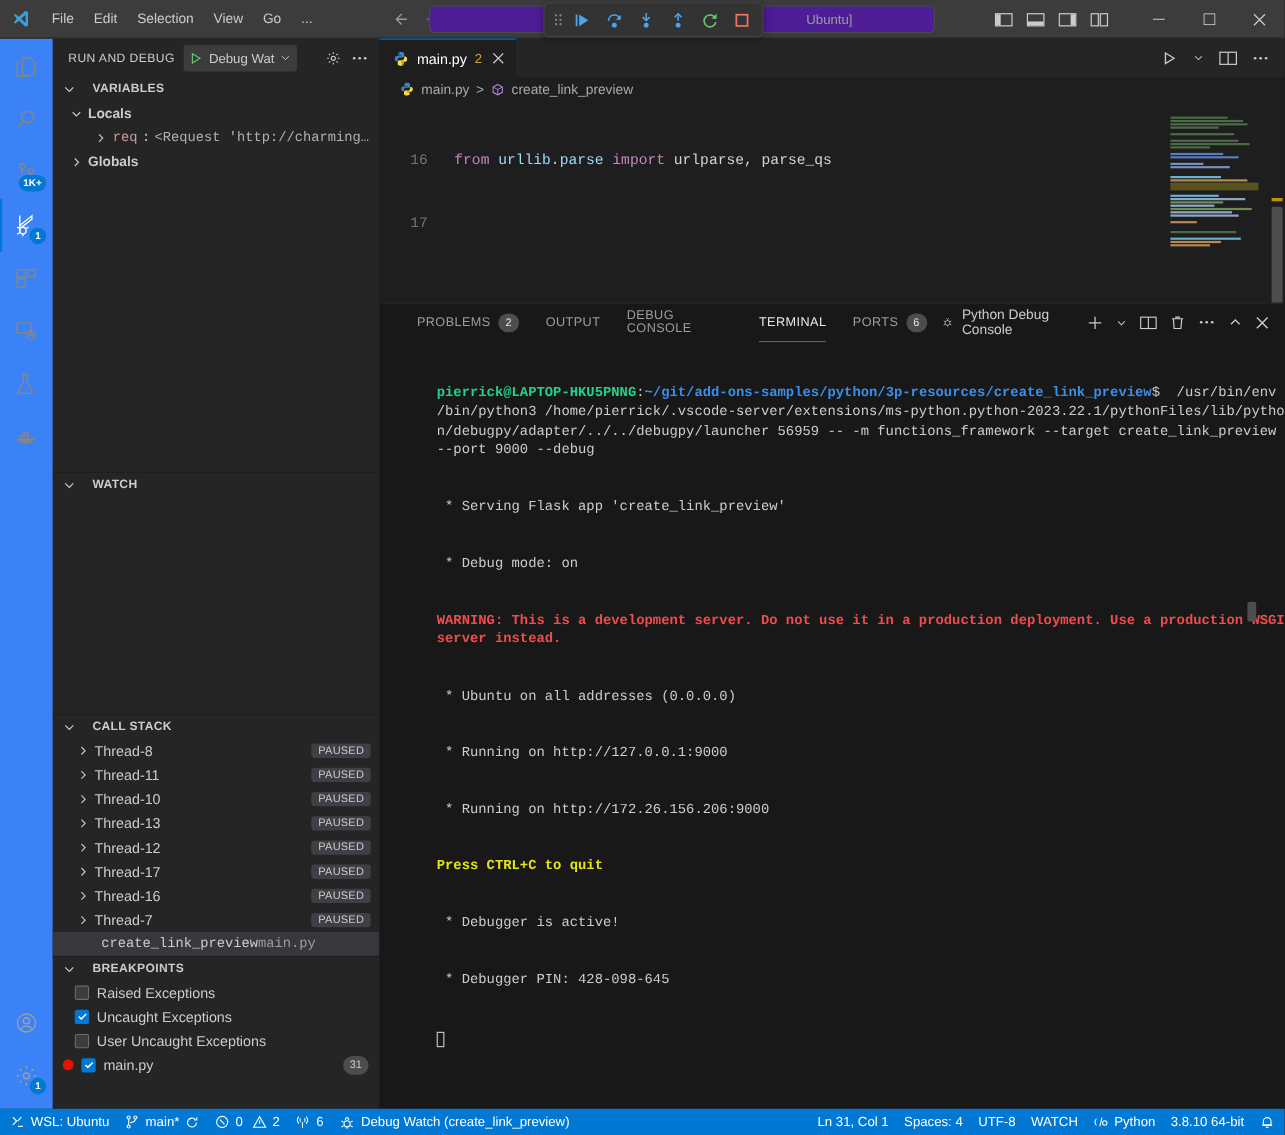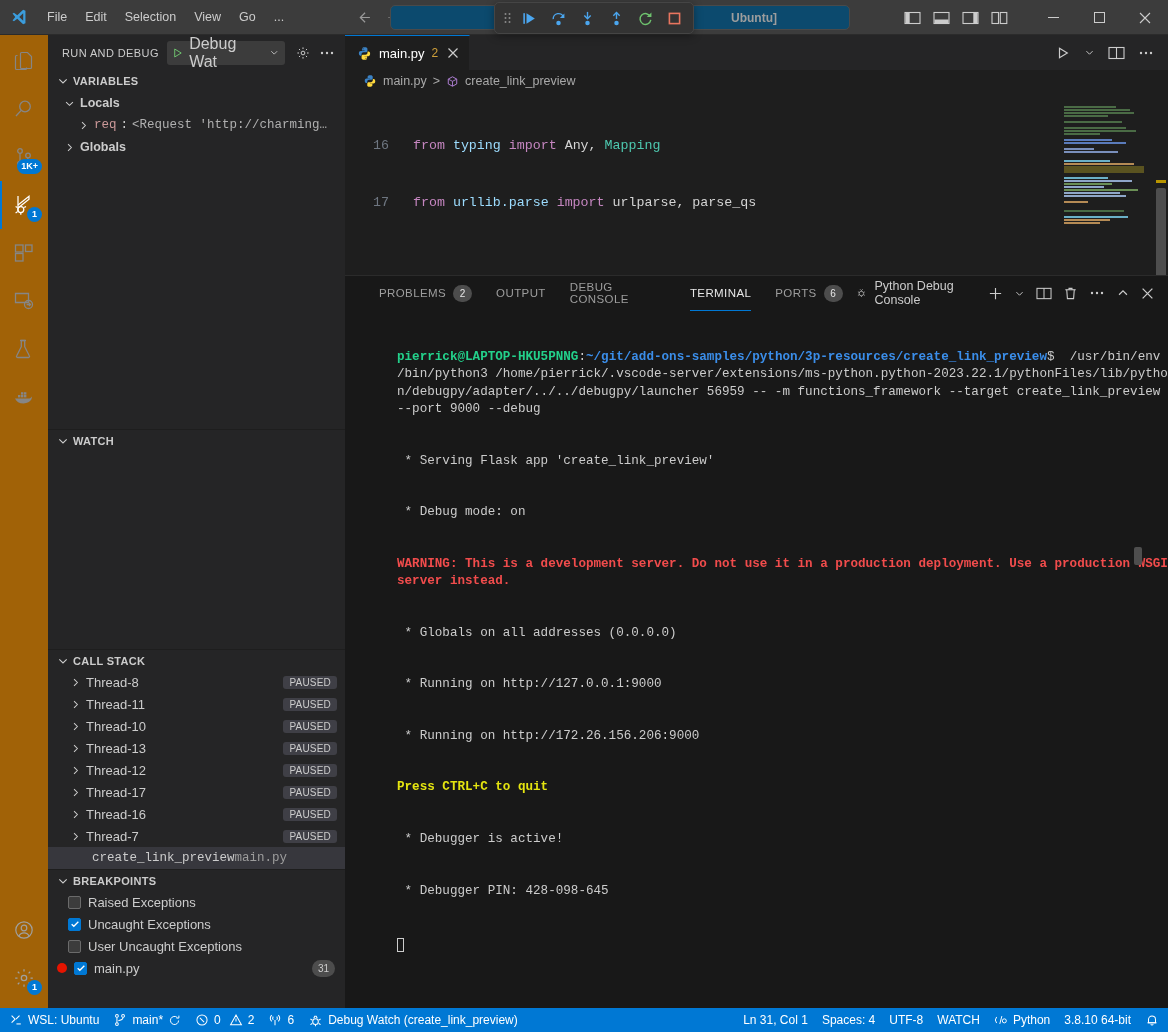--- a/index.html
+++ b/index.html
@@ -20,23 +20,23 @@
   }
   .vscode-logo { width: 38px; display:flex; align-items:center; justify-content:center; }
   .menu { display: flex; align-items: center; gap: 0px; }
   .menu-item {
     padding: 3px 9px; font-size: 12.5px; color: #cccccc; cursor: default;
     border-radius: 3px;
   }
   .nav-arrows { display:flex; align-items:center; gap: 14px; margin-left: 62px; color: #8a8a8a; }
   .title-search {
     position: absolute; left: 390px; top: 5px; width: 460px; height: 25px;
-    background: #0c4a6e; border: 1px solid #4a4a4a; border-radius: 5px;
+    background: #4c1d95; border: 1px solid #4a4a4a; border-radius: 5px;
     display: flex; align-items: center; justify-content: center;
-    font-size: 12px; color: #9d9d9d; overflow: hidden; white-space: nowrap; font-weight: bold;
+    font-size: 12px; color: #9d9d9d; overflow: hidden; white-space: nowrap;
   }
   .title-search .searchtext { padding-left: 268px; }
   .win-controls { position: absolute; right: 0; top: 0; display: flex; height: 35px; }
   .wc { width: 46px; height: 35px; display:flex; align-items:center; justify-content:center; color:#cccccc;}
   .layout-icons { position:absolute; right: 160px; top:0; height:35px; display:flex; align-items:center; gap: 12px; color:#cccccc;}
 
   
   .debug-toolbar {
     position: absolute; left: 494px; top: 2px; height: 32px;
     background: #333333; border: 1px solid #454545; border-radius: 5px;
@@ -44,21 +44,21 @@
     box-shadow: 0 2px 8px rgba(0,0,0,0.36);
   }
   .dt-grip { width: 16px; display:flex; align-items:center; justify-content:center; }
   .dt-btn { width: 29px; height: 26px; display:flex; align-items:center; justify-content:center; border-radius:4px;}
 
   
   .body { flex: 1 1 auto; display: flex; min-height: 0; }
 
   
   .activitybar {
-    width: 48px; background: #a16207; display:flex; flex-direction: column;
+    width: 48px; background: #3b82f6; display:flex; flex-direction: column;
     align-items: flex-start; flex: 0 0 48px; padding-top: 2px;
   }
   .ab-item {
     width: 48px; height: 48px; display:flex; align-items:center; justify-content:center;
     position: relative; color: #868686;
   }
   .ab-item.active { color: #ffffff; }
   .ab-item.active::before {
     content:''; position:absolute; left:0; top:0; width:2px; height:48px; background:#0078d4;
   }
@@ -74,28 +74,28 @@
     width: 297px; background: #252526; flex: 0 0 297px;
     display:flex; flex-direction: column; min-height: 0;
   }
   .sb-header {
     height: 35px; display:flex; align-items:center; padding: 0 6px 0 14px; gap: 8px;
     flex: 0 0 35px;
   }
   .sb-title { font-size: 11px; letter-spacing: .4px; color:#cccccc; font-weight: 400; }
   .debug-select {
     background:#3c3c3c; height: 24px; display:flex; align-items:center; gap:5px;
-    padding: 0 5px 0 4px; border-radius: 3px; font-size: 16px; color:#cccccc;
+    padding: 0 5px 0 4px; border-radius: 3px; font-size: 12px; color:#cccccc;
     max-width: 118px;
   }
   .sb-header-icons { margin-left: auto; display:flex; align-items:center; gap: 8px; color:#cccccc; padding-right:4px;}
 
   .section { display:flex; flex-direction: column; min-height: 0; }
   .section-header {
-    height: 22px; display:flex; align-items:center; gap: 3px; padding-left: 8px;
+    height: 22px; display:flex; align-items:center; gap: 14px; padding-left: 8px;
     font-size: 11px; font-weight: bold; letter-spacing: .3px; color: #cccccc;
     flex: 0 0 22px; border-top: 1px solid #1e1e1e;
   }
   .tree-row {
     height: 22px; display:flex; align-items:center; font-size: 13px; padding-left: 8px;
     white-space: nowrap; gap: 4px;
   }
   .twisty { width:14px; display:inline-flex; align-items:center; justify-content:center; color:#cccccc;}
   .vname { color:#cc9999; font-family:"Liberation Mono", monospace; font-size:12.5px;}
   .vsep  { color:#cccccc; font-family:"Liberation Mono", monospace; font-size:12.5px;}
@@ -488,21 +488,21 @@
           <span>VARIABLES</span>
         </div>
         <div class="tree-row" style="padding-left:14px;">
           <span class="twisty">
             <svg width="13" height="13" viewBox="0 0 16 16">
                 <path fill="none" stroke="#cccccc" stroke-width="1.25" d="M3.8 6.2 8 10.3l4.2-4.1"></path>
               </svg>
           </span>
           <span class="bold-label">Locals</span>
         </div>
-        <div class="tree-row" style="padding-left:28px;">
+        <div class="tree-row" style="padding-left:28px;justify-content:center;">
           <span class="twisty">
             <svg width="13" height="13" viewBox="0 0 16 16">
                 <path fill="none" stroke="#cccccc" stroke-width="1.25" d="M6.2 3.8 10.3 8l-4.1 4.2"></path>
               </svg>
           </span>
           <span class="vname">req</span>
             <span class="vsep">:</span>
           <span class="vval">&lt;Request 'http://charming-tro…</span>
         </div>
         <div class="tree-row" style="padding-left:14px;">
@@ -738,21 +738,20 @@
           
           
           
           
           
           
           
         </div>
 
         <div class="code-col code-lines">
-          <div class="row"><span class="kw">from</span> <span class="var">typing</span> <span class="kw">import</span> <span class="op">Any</span><span class="op">,</span> <span class="cls">Mapping</span></div>
           <div class="row"><span class="kw">from</span> <span class="var">urllib.parse</span> <span class="kw">import</span> <span class="op">urlparse</span><span class="op">,</span> <span class="op">parse_qs</span></div>
           
           
           
           
           
           
           
           
           
@@ -910,21 +909,21 @@
                 </svg>
             </span>
           </div>
         </div>
 
         <div class="terminal" style="position:relative;margin-left:40px;">
           <div><span class="t-green">pierrick@LAPTOP-HKU5PNNG</span><span class="t-white">:</span><span class="t-blue">~/git/add-ons-samples/python/3p-resources/create_link_preview</span><span class="t-white">$  /usr/bin/env /bin/python3 /home/pierrick/.vscode-server/extensions/ms-python.python-2023.22.1/pythonFiles/lib/python/debugpy/adapter/../../debugpy/launcher 56959 -- -m functions_framework --target create_link_preview --port 9000 --debug</span></div>
           <div><span class="t-white"> * Serving Flask app 'create_link_preview'</span></div>
           <div><span class="t-white"> * Debug mode: on</span></div>
           <div><span class="t-red">WARNING: This is a development server. Do not use it in a production deployment. Use a production WSGI server instead.</span></div>
-          <div><span class="t-white"> * Globals on all addresses (0.0.0.0)</span></div>
+          <div><span class="t-white"> * Ubuntu on all addresses (0.0.0.0)</span></div>
           <div><span class="t-white"> * Running on http://127.0.0.1:9000</span></div>
           <div><span class="t-white"> * Running on http://172.26.156.206:9000</span></div>
           <div><span class="t-yellow">Press CTRL+C to quit</span></div>
           <div><span class="t-white"> * Debugger is active!</span></div>
           <div><span class="t-white"> * Debugger PIN: 428-098-645</span></div>
           <div style="margin-top:4px;"><span class="cursor-block"></span></div>
           <div class="term-scroll-thumb" style="top:236px;height:18px;"></div>
         </div>
       </div>
 

